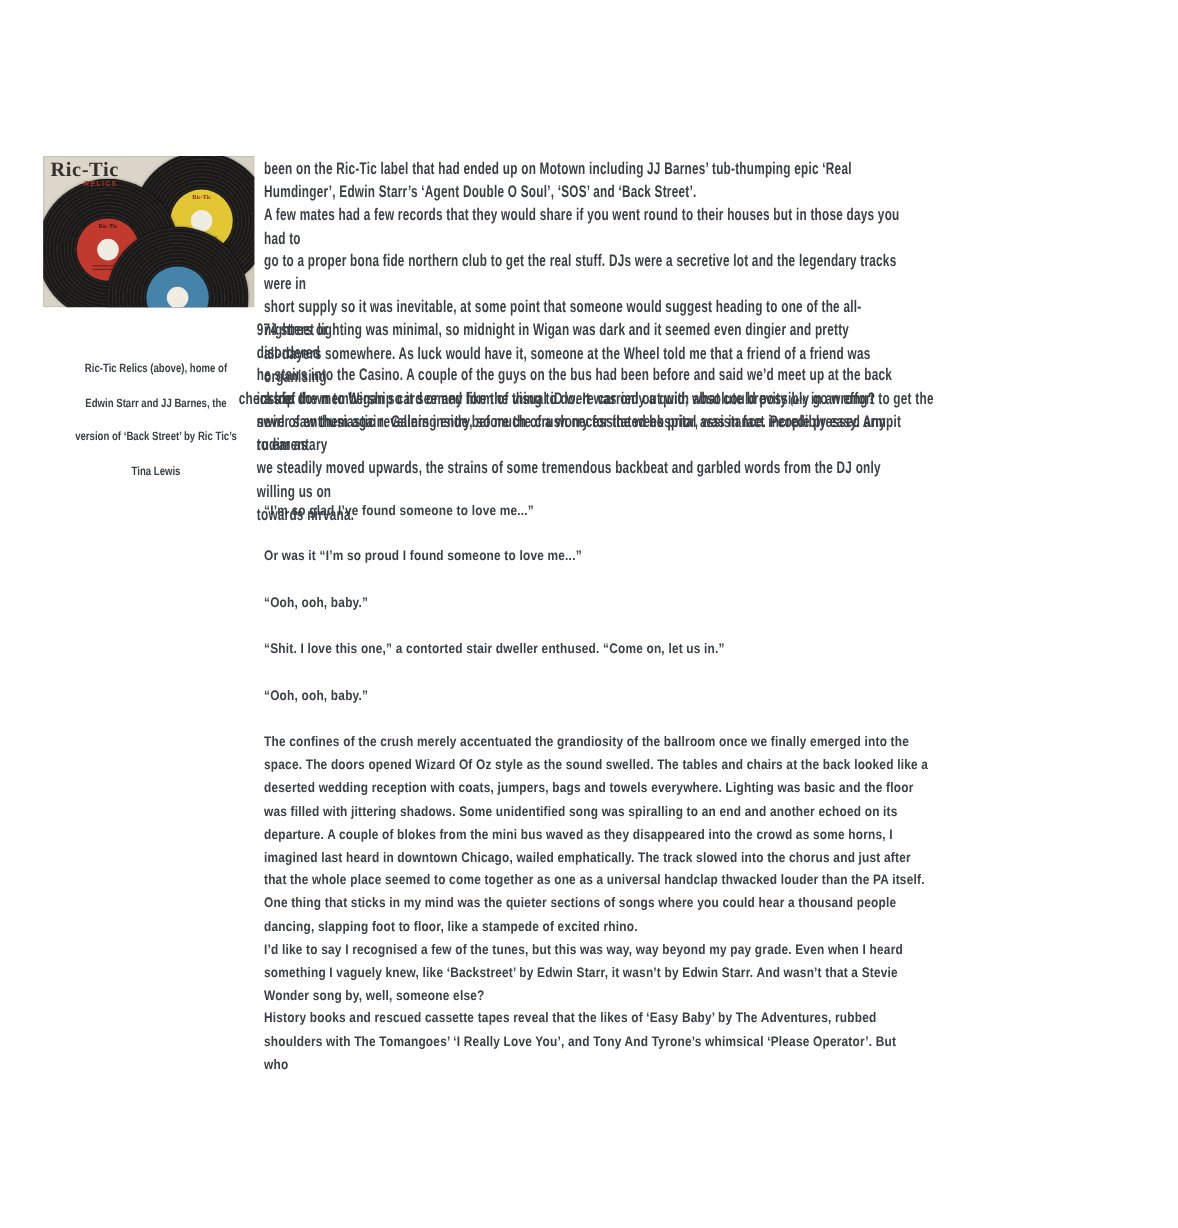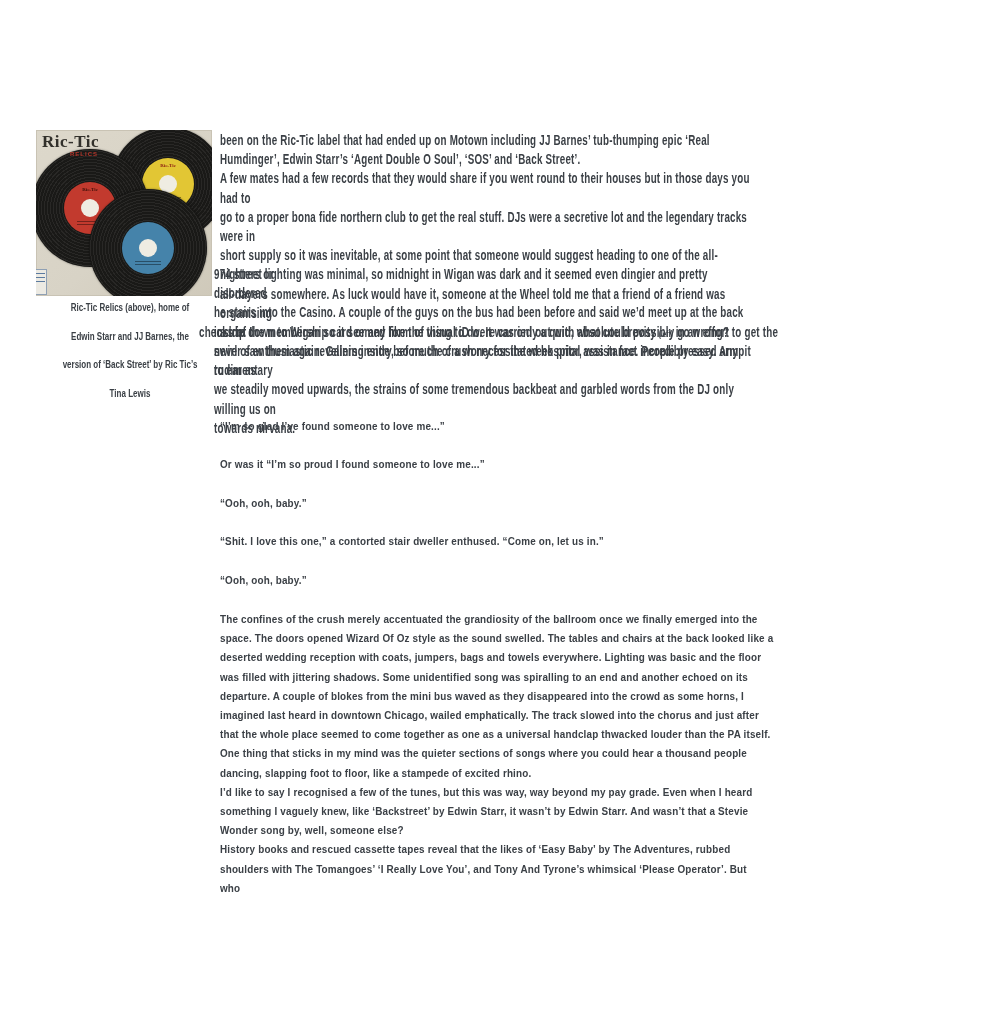--- a/index.html
+++ b/index.html
@@ -13,21 +13,21 @@
     --logo-dark:#32302b;
     --logo-red:#b5352a;
   }
   html,body{margin:0;padding:0;background:#fff;}
   #page{
     position:relative;width:982px;height:1023px;background:var(--paper);
     overflow:hidden;font-family:"Liberation Sans",sans-serif;
   }
   
   .cover{
-    position:absolute;left:36px;top:130px;width:176px;height:166px;
+    position:absolute;left:36px;top:130px;width:176px;height:126px;
     background:linear-gradient(135deg,#ddd8cb 0%,#d8d3c6 55%,#cfc9ba 100%);
     overflow:hidden;box-shadow:0 0 0 1px #c9c3b4 inset;
   }
   .logo{
     position:absolute;left:6px;top:2px;
     font-family:"Liberation Serif",serif;font-weight:bold;font-size:17px;
     color:var(--logo-dark);letter-spacing:.5px;z-index:5;
   }
   .logo-sub{
     position:absolute;left:34px;top:21px;font-size:6px;font-weight:bold;

